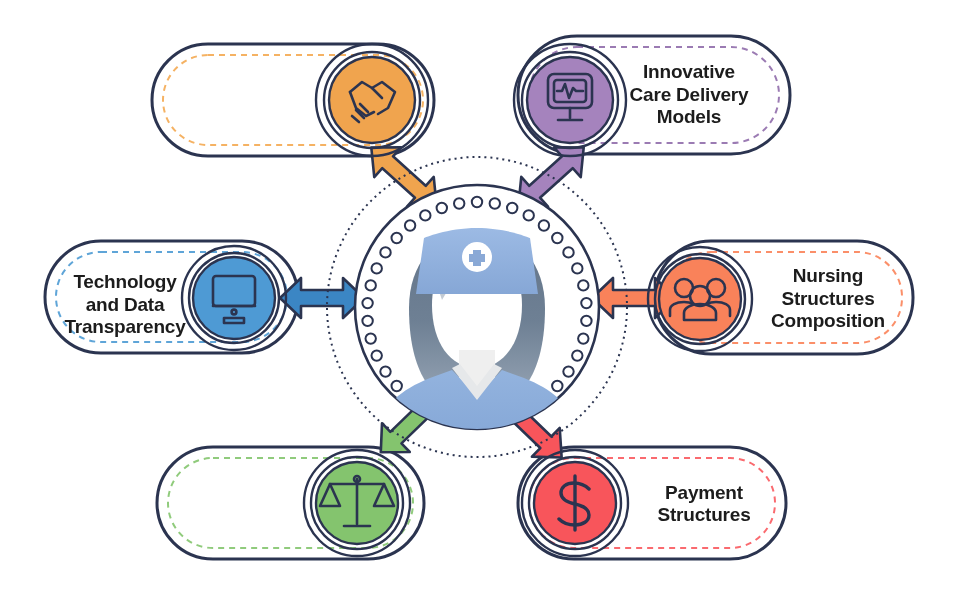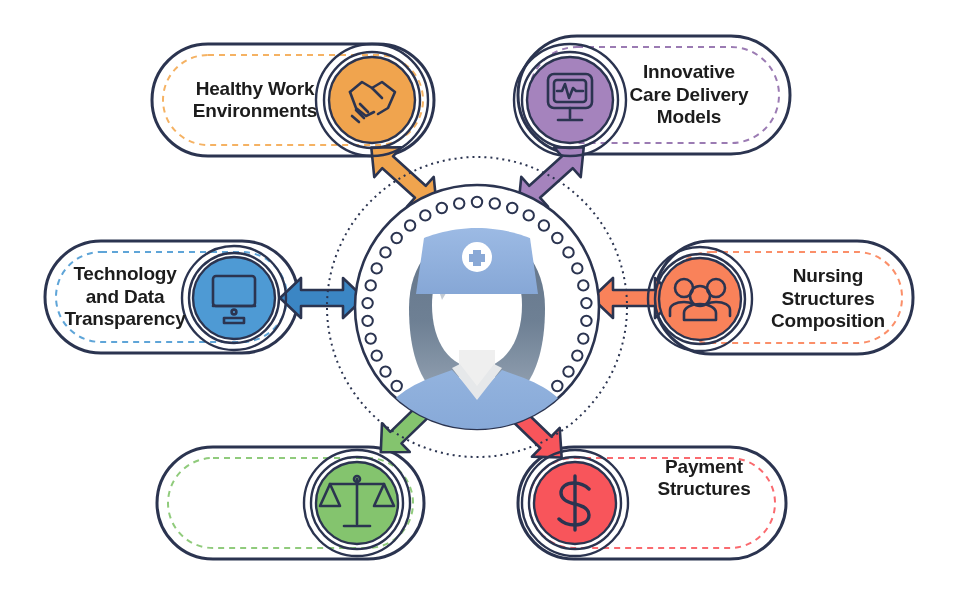--- a/index.html
+++ b/index.html
@@ -256,32 +256,30 @@
       <circle cx="575" cy="503" r="41" fill="#f8555b" stroke="#2b3450" stroke-width="2.4"></circle>
       <g fill="none" stroke="#2b3450" stroke-width="3.4" stroke-linecap="round" stroke-linejoin="round">
         <path d="M 589,489 c -4,-4 -10,-6 -15,-6 c -8,0 -13,4 -13,10
                  c 0,6 5,9 14,11 c 9,2 14,5 14,11 c 0,6 -6,10 -14,10
                  c -6,0 -12,-2 -16,-6"></path>
         <path d="M 575,476 v 54"></path>
       </g>
     </g>
   </svg>
 
-  <div class="node-label" style="left:160px; top:58px; width:190px; height:84px;">Healthy Work
-Environments</div>
 
   <div class="node-label" style="left:596px; top:50px; width:186px; height:90px;">Innovative
 Care Delivery
 Models</div>
 
-  <div class="node-label" style="left:54px; top:252px; width:142px; height:90px;">Technology
+  <div class="node-label" style="left:54px; top:260px; width:142px; height:90px;">Technology
 and Data
 Transparency</div>
 
   <div class="node-label" style="left:752px; top:254px; width:152px; height:90px;">Nursing
 Structures
 Composition</div>
 
 
-  <div class="node-label" style="left:634px; top:452px; width:140px; height:52px;">Payment
+  <div class="node-label" style="left:634px; top:478px; width:140px; height:52px;">Payment
 Structures</div>
 
 </div>
 
 </body></html>

